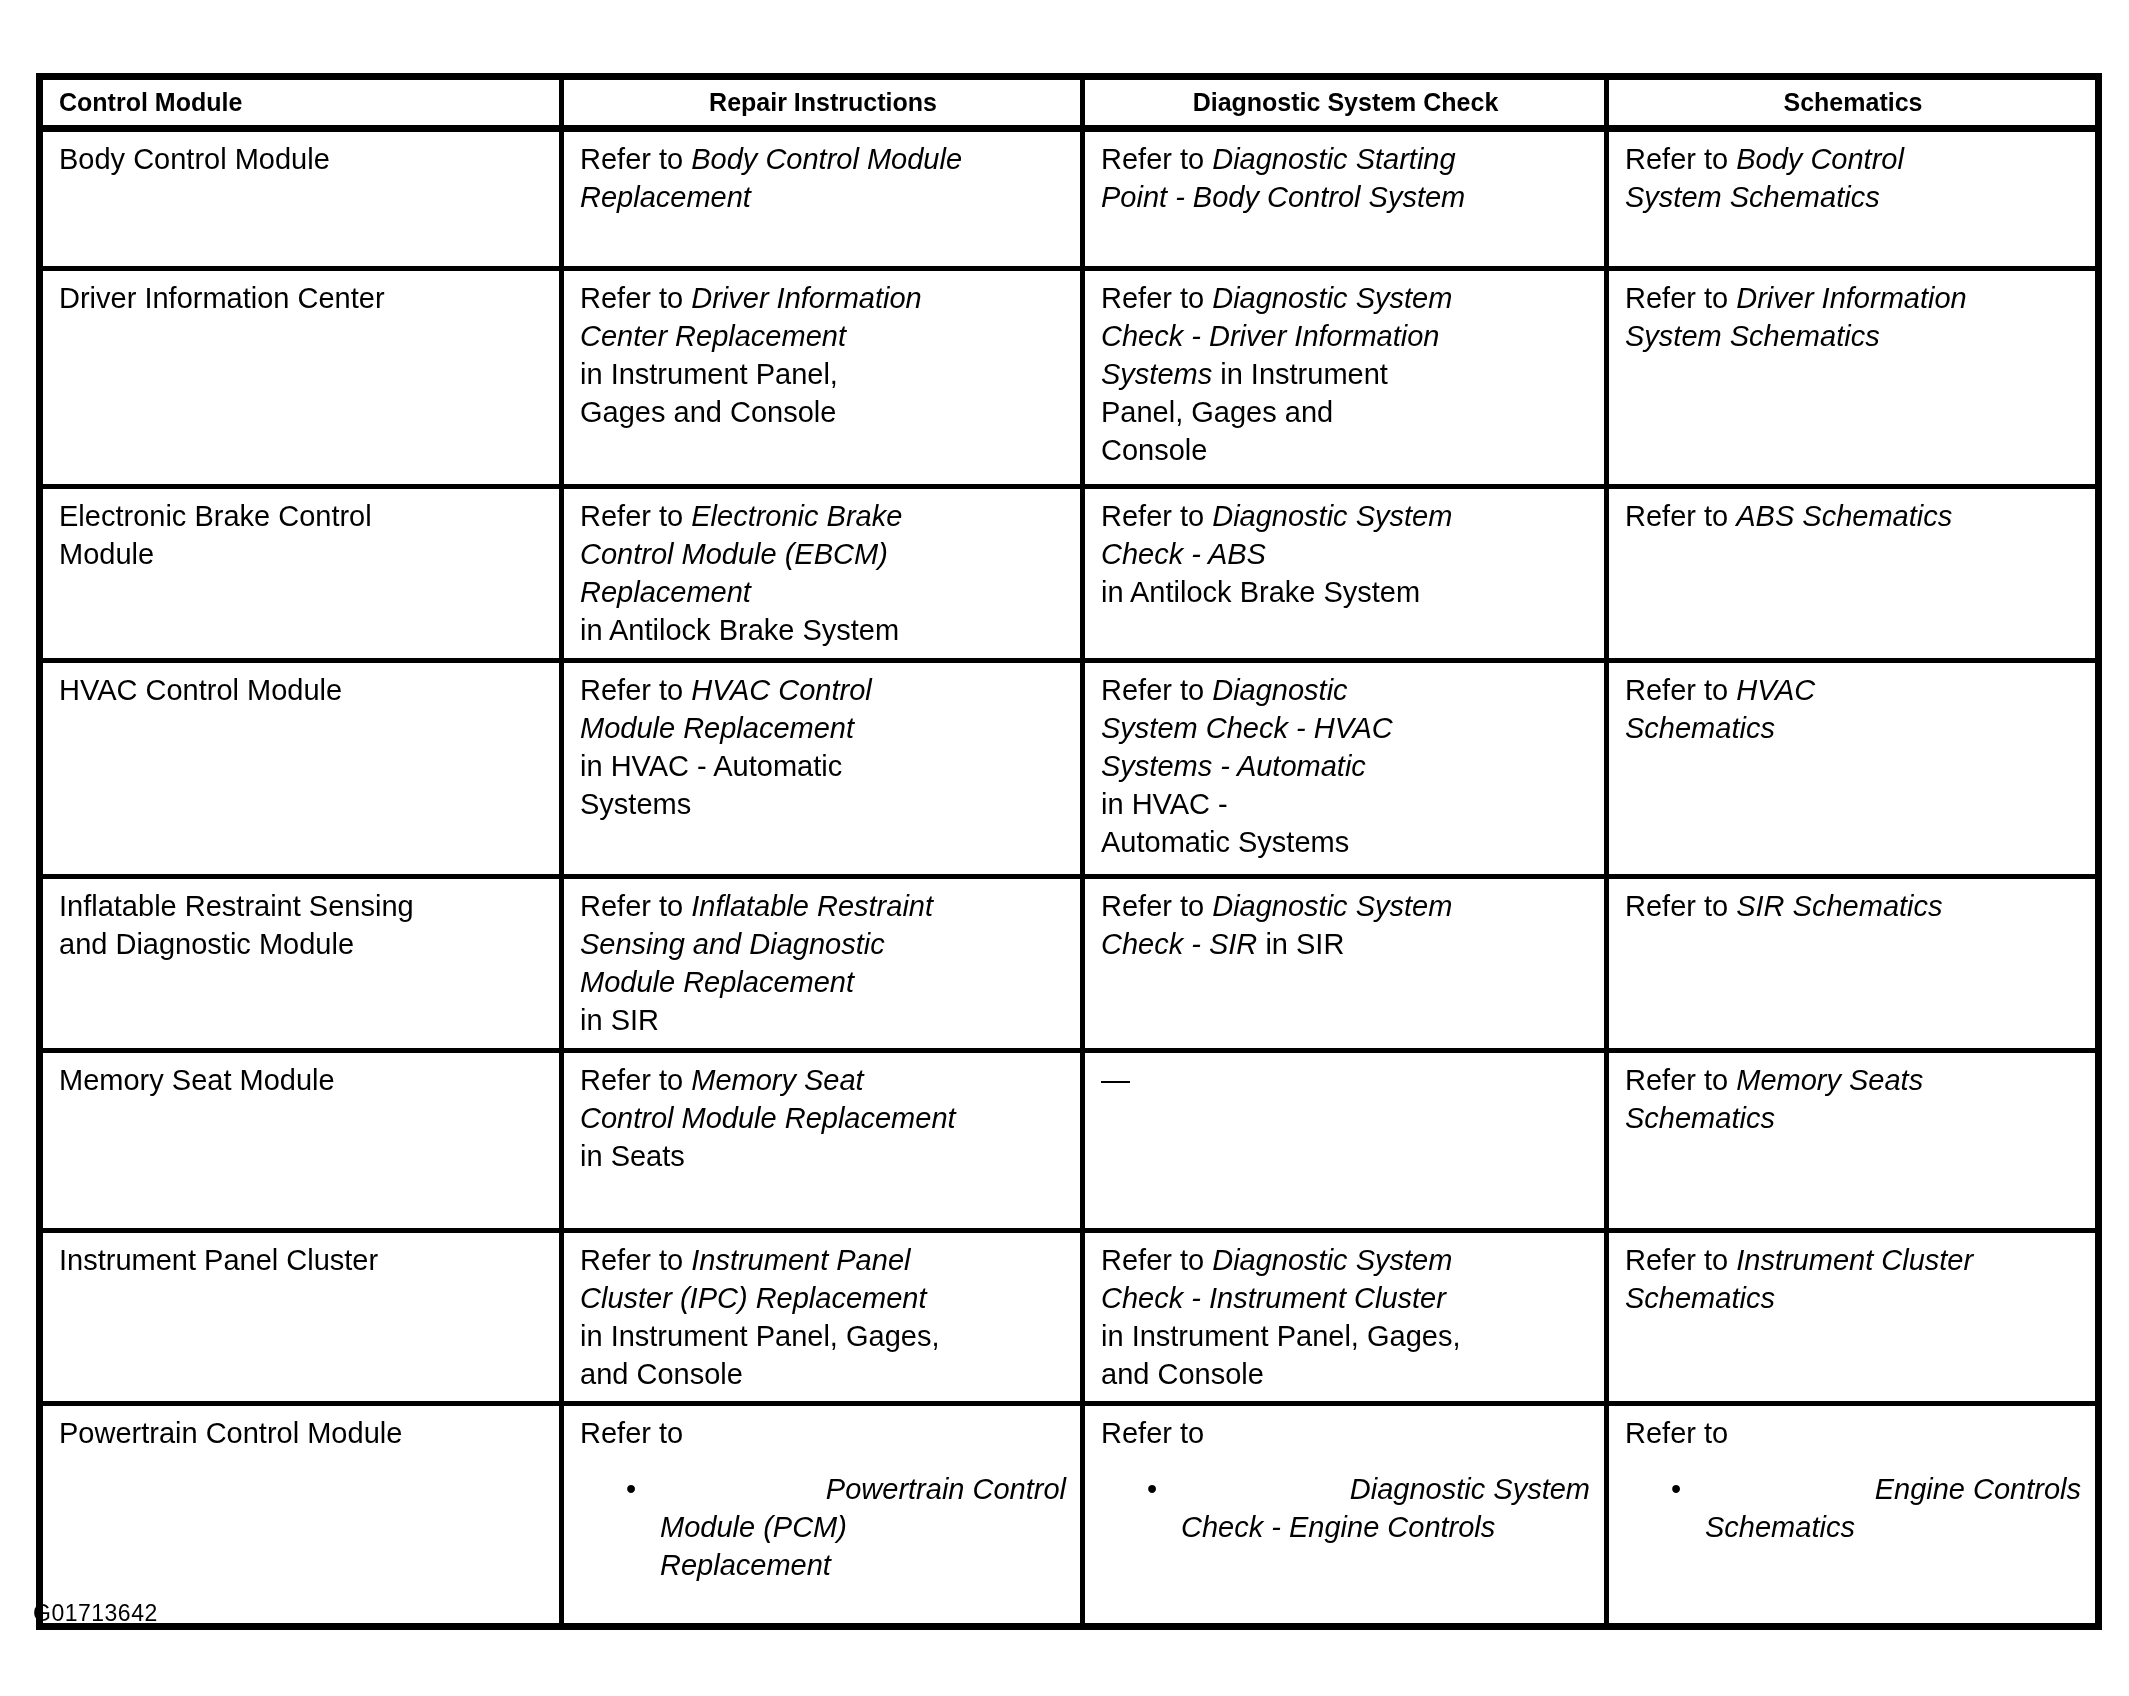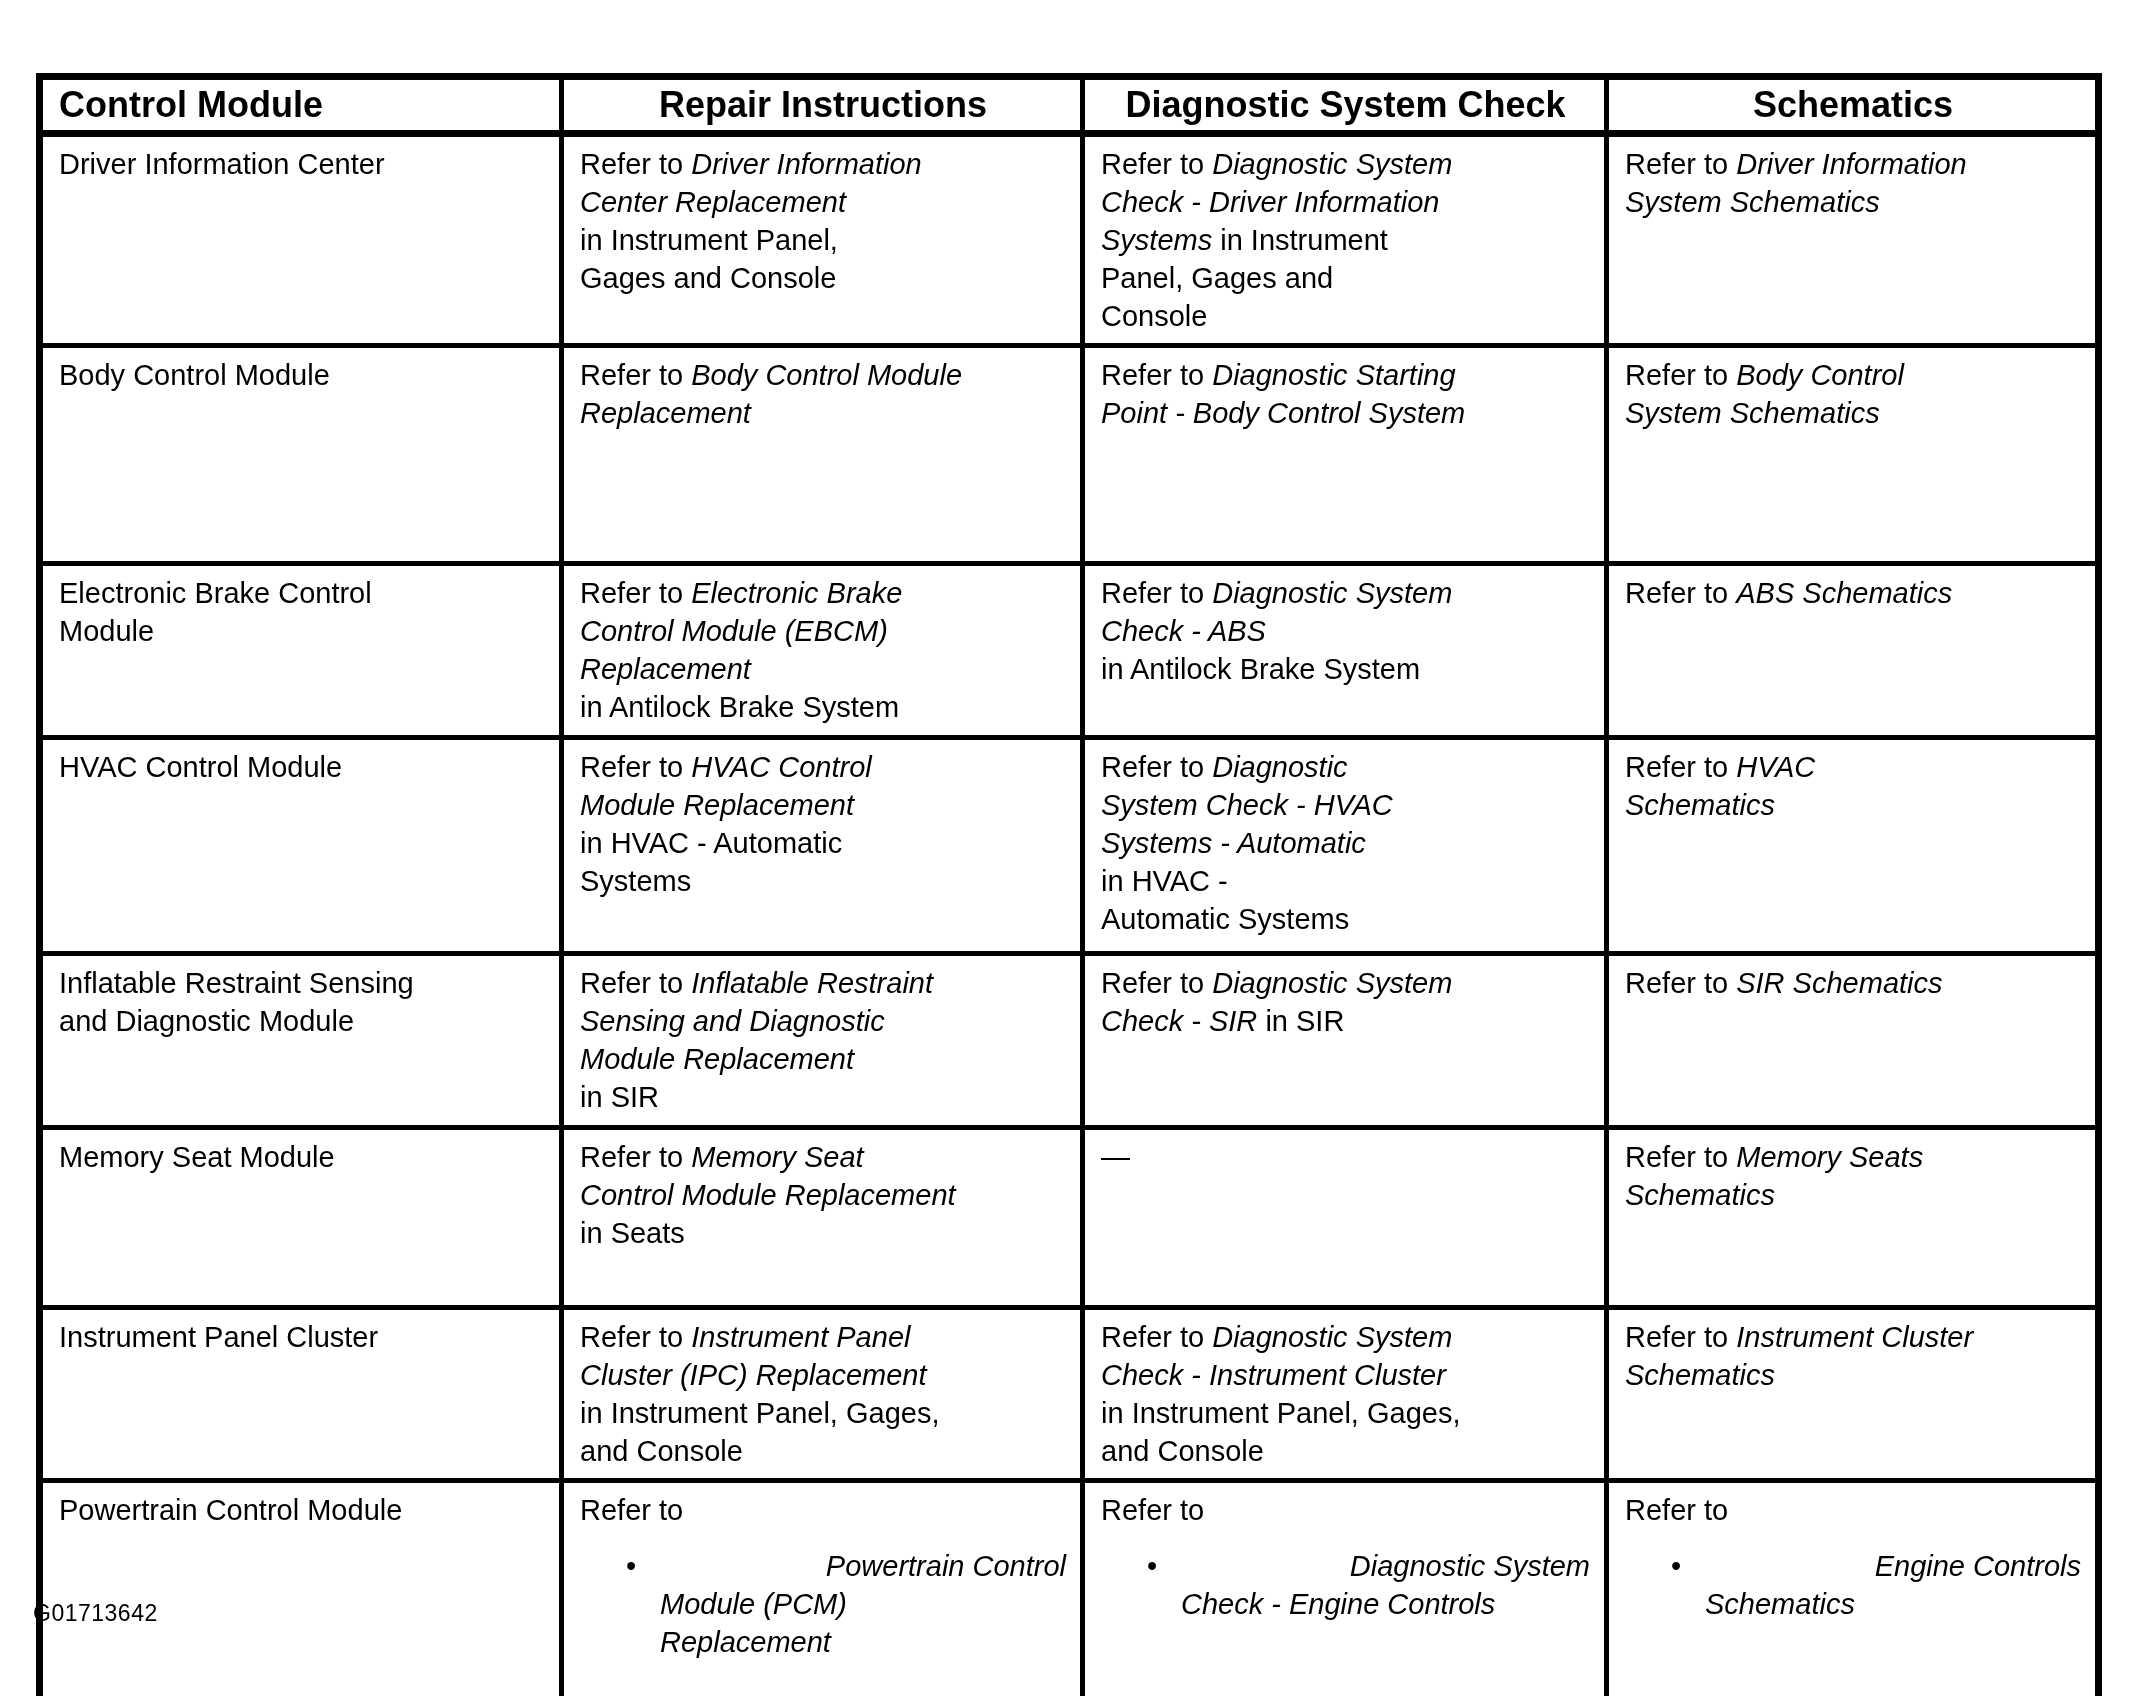--- a/index.html
+++ b/index.html
@@ -36,21 +36,21 @@
   th, td {
     border: 5px solid #000000;
     vertical-align: top;
     box-sizing: border-box;
     padding: 8px 14px 8px 16px;
     overflow: hidden;
   }
   thead th {
     height: 52px;
     border-bottom: 7px solid #000000;
-    font-size: 36px;
+    font-size: 25px;
     font-weight: bold;
     text-align: center;
     vertical-align: middle;
     padding-top: 4px;
     padding-bottom: 4px;
   }
   thead th:first-child { text-align: left; }
   tbody td {
     font-size: 29px;
     line-height: 38px;
@@ -105,54 +105,54 @@
       <tr>
         <th>Control Module</th>
         <th>Repair Instructions</th>
         <th>Diagnostic System Check</th>
         <th>Schematics</th>
       </tr>
     </thead>
     <tbody>
         <tr>
           <td>
+            <div class="line"><span>Body Control Module</span></div>
+          </td>
+          <td>
+            <div class="line"><span>Refer to </span><em>Body Control Module</em></div>
+            <div class="line"><em>Replacement</em></div>
+          </td>
+          <td>
+            <div class="line"><span>Refer to </span><em>Diagnostic Starting</em></div>
+            <div class="line"><em>Point - Body Control System</em></div>
+          </td>
+          <td>
+            <div class="line"><span>Refer to </span><em>Body Control</em></div>
+            <div class="line"><em>System Schematics</em></div>
+          </td>
+        </tr>
+        <tr>
+          <td>
             <div class="line"><span>Driver Information Center</span></div>
           </td>
           <td>
             <div class="line"><span>Refer to </span><em>Driver Information</em></div>
             <div class="line"><em>Center Replacement</em></div>
             <div class="line"><span>in Instrument Panel,</span></div>
             <div class="line"><span>Gages and Console</span></div>
           </td>
           <td>
             <div class="line"><span>Refer to </span><em>Diagnostic System</em></div>
             <div class="line"><em>Check - Driver Information</em></div>
             <div class="line"><em>Systems</em><span> in Instrument</span></div>
             <div class="line"><span>Panel, Gages and</span></div>
             <div class="line"><span>Console</span></div>
           </td>
           <td>
             <div class="line"><span>Refer to </span><em>Driver Information</em></div>
-            <div class="line"><em>System Schematics</em></div>
-          </td>
-        </tr>
-        <tr>
-          <td>
-            <div class="line"><span>Body Control Module</span></div>
-          </td>
-          <td>
-            <div class="line"><span>Refer to </span><em>Body Control Module</em></div>
-            <div class="line"><em>Replacement</em></div>
-          </td>
-          <td>
-            <div class="line"><span>Refer to </span><em>Diagnostic Starting</em></div>
-            <div class="line"><em>Point - Body Control System</em></div>
-          </td>
-          <td>
-            <div class="line"><span>Refer to </span><em>Body Control</em></div>
             <div class="line"><em>System Schematics</em></div>
           </td>
         </tr>
         <tr>
           <td>
             <div class="line"><span>Electronic Brake Control</span></div>
             <div class="line"><span>Module</span></div>
           </td>
           <td>
             <div class="line"><span>Refer to </span><em>Electronic Brake</em></div>

